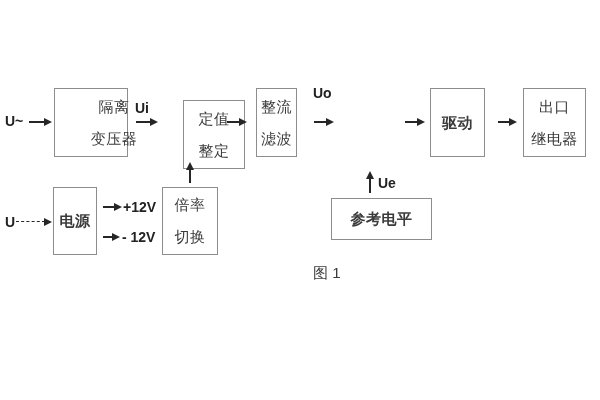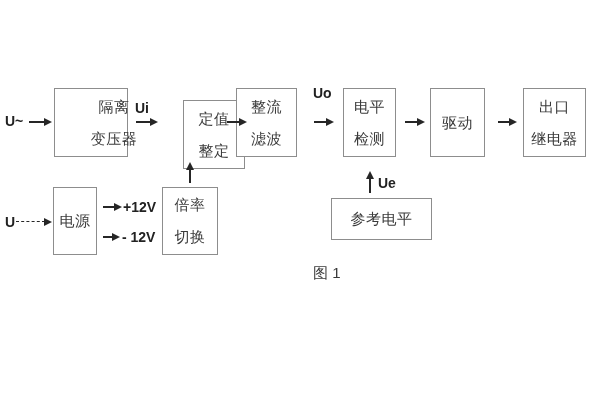--- a/index.html
+++ b/index.html
@@ -18,21 +18,21 @@
     display:flex;
     flex-direction:column;
     align-items:center;
     justify-content:center;
     font-size:15px;
     color:#3a3a3a;
     letter-spacing:0.5px;
     text-align:center;
   }
   .block .bline{line-height:32px;white-space:nowrap;}
-  .block.single .bline{line-height:18px;}
+  .block.single .bline{line-height:18px;font-weight:bold;}
   .sig{
     position:absolute;
     font-size:14px;
     font-weight:bold;
     color:#222222;
     white-space:nowrap;
     line-height:15px;
   }
   .caption{
     position:absolute;
@@ -62,27 +62,23 @@
 <div id="stage">
 
   <div class="block" style="left:54px;top:88px;width:74px;height:69px;padding-left:46px;">
     <span class="bline">隔离</span>
     <span class="bline">变压器</span>
   </div>
   <div class="block" style="left:163px;top:100px;width:62px;height:69px;margin-left:20px;">
     <span class="bline">定值</span>
     <span class="bline">整定</span>
   </div>
-  <div class="block" style="left:236px;top:88px;width:61px;height:69px;">
+  <div class="block" style="left:256px;top:88px;width:41px;height:69px;">
     <span class="bline">整流</span>
     <span class="bline">滤波</span>
-  </div>
-  <div class="block" style="left:343px;top:88px;width:53px;height:69px;">
-    <span class="bline">电平</span>
-    <span class="bline">检测</span>
   </div>
   <div class="block single" style="left:430px;top:88px;width:55px;height:69px;">
     <span class="bline">驱动</span>
   </div>
   <div class="block" style="left:523px;top:88px;width:63px;height:69px;">
     <span class="bline">出口</span>
     <span class="bline">继电器</span>
   </div>
 
   <div class="block single" style="left:53px;top:187px;width:44px;height:68px;">

